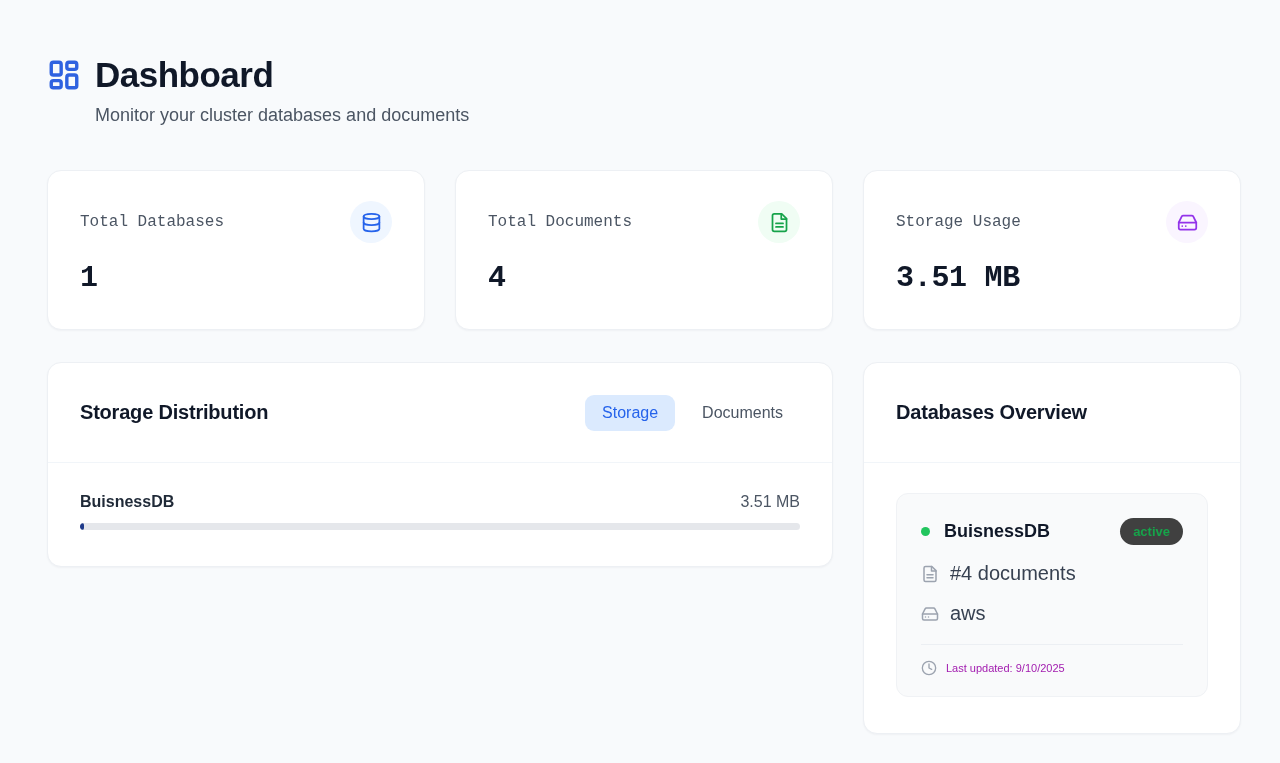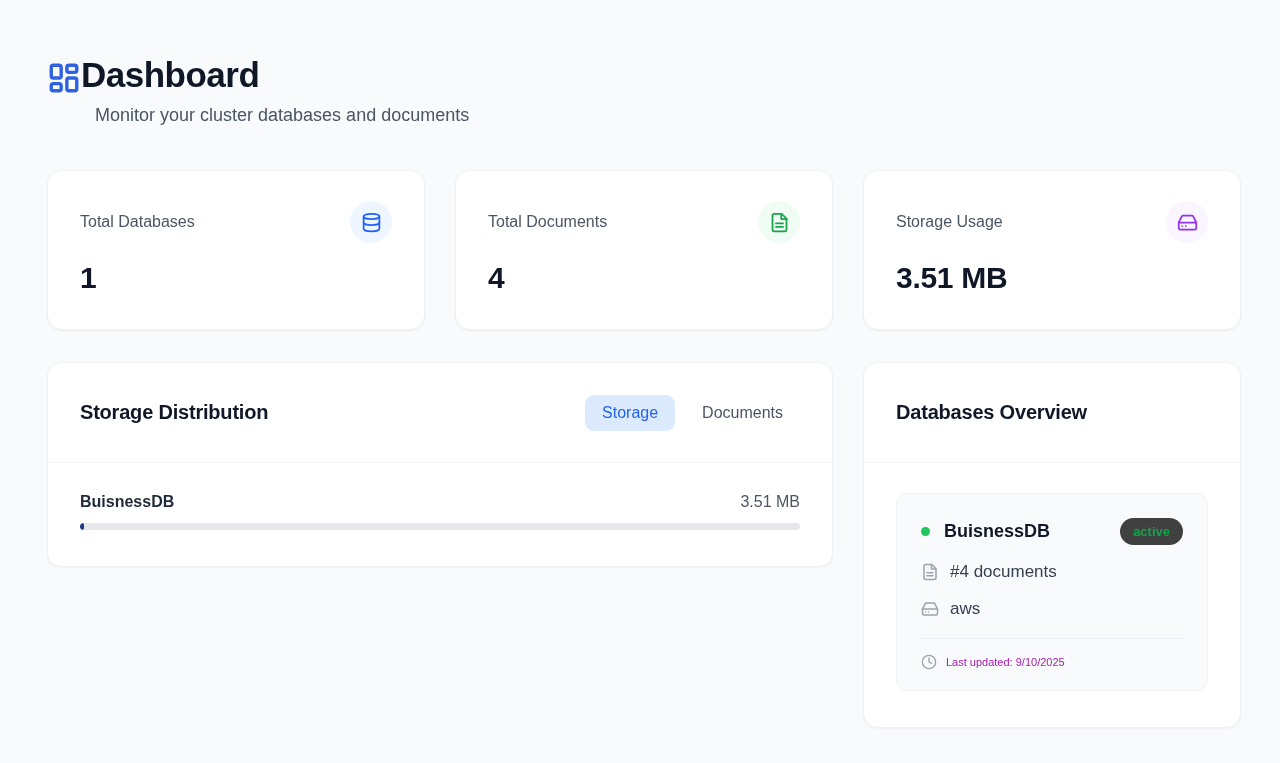--- a/index.html
+++ b/index.html
@@ -7,29 +7,29 @@
   body {
     background:#f8fafc;
     font-family:"Liberation Sans","DejaVu Sans",sans-serif;
     color:#0f172a;
     overflow:hidden;
   }
   .container { padding:55px 39px 40px 47px; }
 
   
   .header { margin-bottom:44px; }
-  .header-top { display:flex; align-items:flex-end; }
+  .header-top { display:flex; align-items:center; gap:14px; }
   .header-icon { width:34px; height:34px; color:#2f62e0; flex:0 0 auto; }
   .header-icon svg { width:34px; height:34px; display:block; }
   .page-title { font-size:35px; font-weight:700; letter-spacing:-0.5px; color:#101828; }
   .page-subtitle { margin-left:48px; margin-top:10px; font-size:18px; color:#4b5563; font-weight:400; }
 
   
   .grid3 { display:grid; grid-template-columns:repeat(3,1fr); gap:30px; align-items:start; }
-  .stats-grid { margin-bottom:32px; }
+  .stats-grid { margin-bottom:32px;font-family:Liberation Mono, monospace; }
 
   .card {
     background:#ffffff;
     border:1px solid #edf0f4;
     border-radius:14px;
     box-shadow:0 1px 2px rgba(16,24,40,.04);
   }
 
   
   .stat-card { padding:30px 32px 36px 32px; height:160px; }
@@ -75,21 +75,21 @@
   .status-dot { width:9px; height:9px; border-radius:50%; background:#22c55e; flex:0 0 auto; }
   .db-name { font-size:18px; font-weight:700; color:#101828; margin-left:14px; }
   .db-badge {
     margin-left:auto;
     background:#404040; color:#16a34a;
     font-size:13px; font-weight:600;
     padding:6px 13px; border-radius:9999px;
   }
   .db-meta-row { display:flex; align-items:center; gap:11px; margin-top:17px; }
   .db-meta-row svg { width:18px; height:18px; color:#9ca3af; flex:0 0 auto; }
-  .db-meta-text { font-size:17px; color:#374151; }
+  .db-meta-text { font-size:20px; color:#374151; }
   .db-divider { border:none; border-top:1px solid #eceff3; margin:19px 0 15px 0; }
   .db-updated-row { display:flex; align-items:center; gap:9px; }
   .db-updated-row svg { width:16px; height:16px; color:#9ca3af; flex:0 0 auto; }
   .db-updated-text { font-size:11px; color:#a21caf; }
 </style>
 </head>
 <body>
 
 <div class="container">
 

